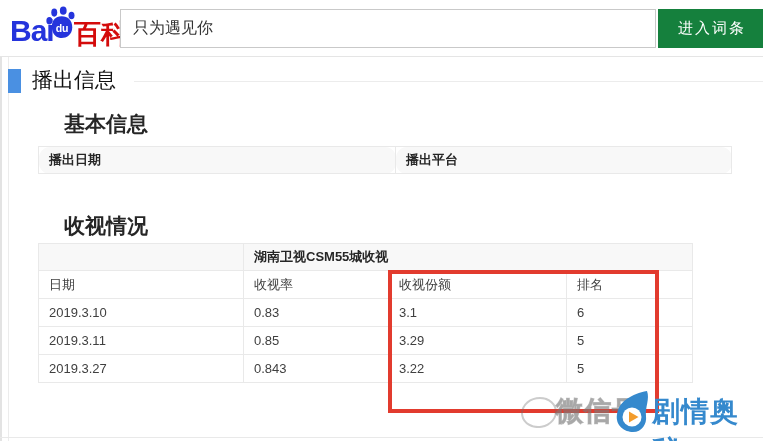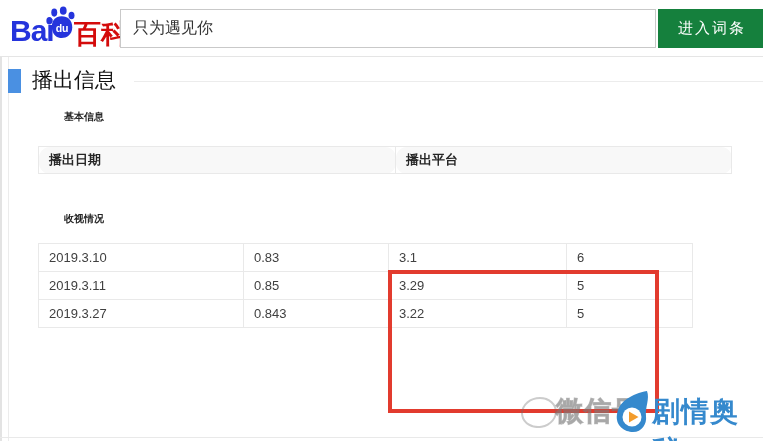--- a/index.html
+++ b/index.html
@@ -24,21 +24,21 @@
     font-family:"Liberation Sans","DejaVu Sans",sans-serif; cursor:pointer;
   }
   .header-divider { position:absolute; left:0; top:56px; width:763px; height:1px; background:#e5e5e5; }
   .left-rail { position:absolute; left:8px; top:57px; width:1px; height:384px; background:#ececec; }
   .far-left-edge { position:absolute; left:0; top:57px; width:2px; height:384px; background:#e3e3e3; }
 
   
   .title-block { position:absolute; left:8px; top:69px; width:13px; height:24px; background:#4a90e2; }
   .section-title { position:absolute; left:32px; top:66px; font-size:21px; font-weight:normal; color:#111; }
   .title-rule { position:absolute; left:134px; top:81px; width:629px; height:1px; background:#ececec; }
-  .sub-heading { position:absolute; font-size:10px; font-weight:bold; color:#262626; }
+  .sub-heading { position:absolute; font-size:21px; font-weight:bold; color:#262626; }
   .sub-basic { left:64px; top:110px; }
   .sub-rating { left:64px; top:212px; }
 
   
   table { border-collapse:collapse; table-layout:fixed; position:absolute; font-size:13px; color:#404040; }
   td, th { border:1px solid #e9e9e9; padding:0 0 0 10px; text-align:left; font-weight:normal; vertical-align:middle; }
   .tbl-basic { left:38px; top:146px; width:693px; }
   .tbl-basic tr { height:27px; }
   .tbl-basic .hdr { background:#f8f8f8; font-weight:bold; color:#262626;border-radius:11px; }
   .tbl-rating { left:38px; top:243px; width:654px; }
@@ -116,20 +116,30 @@
 <div class="sub-heading sub-rating">收视情况</div>
 
 <table class="tbl-rating">
   <colgroup>
       <col style="width:205px">
       <col style="width:145px">
       <col style="width:178px">
       <col style="width:126px">
     </colgroup>
   <tbody>
+      <tr class="title-row">
+    <td></td>
+    <td class="merged" colspan="3">湖南卫视CSM55城收视</td>
+  </tr>
+  <tr>
+    <td>日期</td>
+    <td>收视率</td>
+    <td>收视份额</td>
+    <td>排名</td>
+  </tr>
   <tr>
     <td>2019.3.10</td>
     <td>0.83</td>
     <td>3.1</td>
     <td>6</td>
   </tr>
   <tr>
     <td>2019.3.11</td>
     <td>0.85</td>
     <td>3.29</td>

